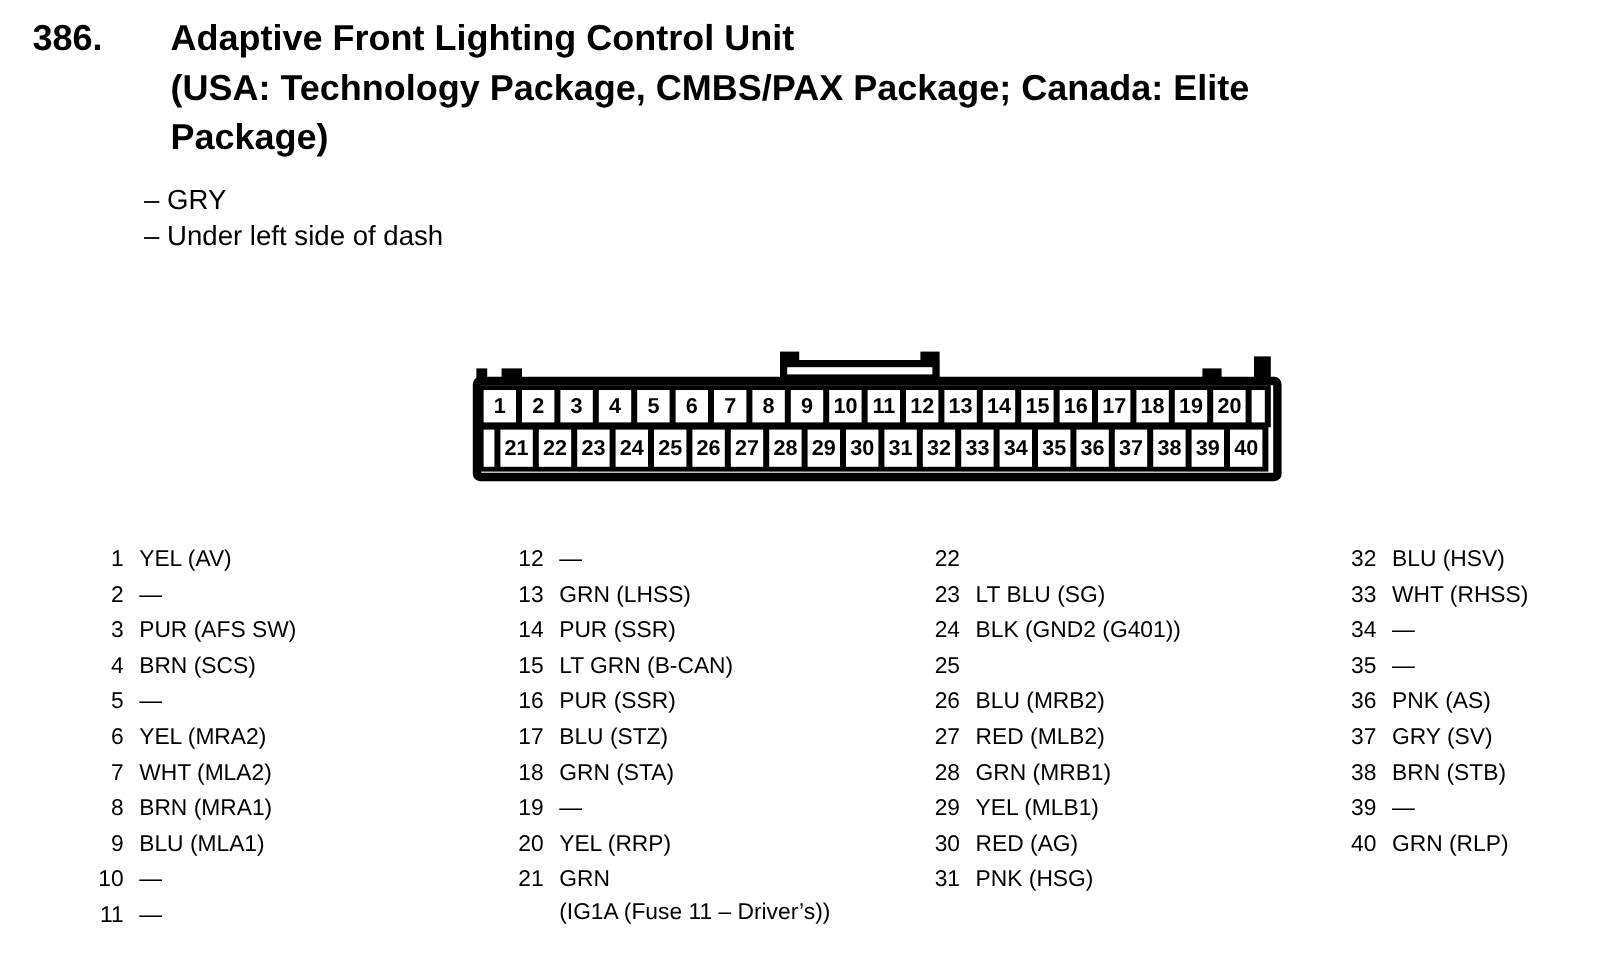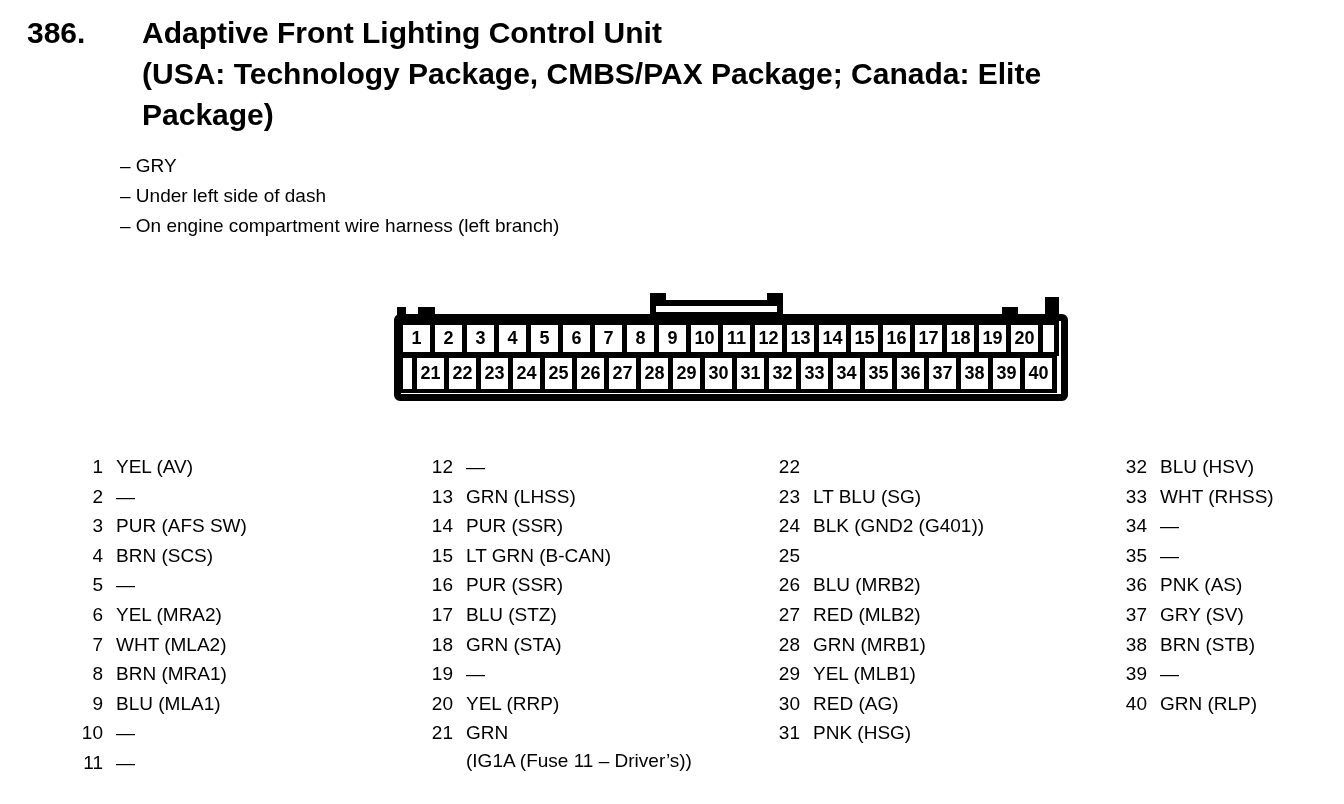--- a/index.html
+++ b/index.html
@@ -29,21 +29,21 @@
     font-size: 30px;
     font-weight: bold;
     line-height: 41px;
     white-space: nowrap;
     margin-left: 24px;
   }
   .bullets {
     position: absolute;
     left: 120px;
     top: 151px;
-    font-size: 19px;
+    font-size: 23px;
     line-height: 30px;
     white-space: nowrap;
   }
 
   
   .connector { position: absolute; left: 394px; top: 293px; width: 674px; height: 108px; }
   .latch-post { position: absolute; top: 0; width: 16px; height: 34px; background: #000; }
   .latch-post-left  { left: 256px; }
   .latch-post-right { left: 373px; }
   .latch-bar {
@@ -99,21 +99,20 @@
 
   <div class="header-title">
       <div class="title-line">Adaptive Front Lighting Control Unit</div>
       <div class="title-line">(USA: Technology Package, CMBS/PAX Package; Canada: Elite</div>
       <div class="title-line">Package)</div>
     </div>
 
   <div class="bullets">
       <div class="bullet-line">– GRY</div>
       <div class="bullet-line">– Under left side of dash</div>
-      <div class="bullet-line">– On engine compartment wire harness (left branch)</div>
     </div>
 
   <div class="connector">
     <div class="latch-post latch-post-left"></div>
     <div class="latch-post latch-post-right"></div>
     <div class="latch-bar"></div>
     <div class="conn-tab tab-1"></div>
     <div class="conn-tab tab-2"></div>
     <div class="conn-tab tab-3"></div>
     <div class="conn-tab tab-4"></div>

